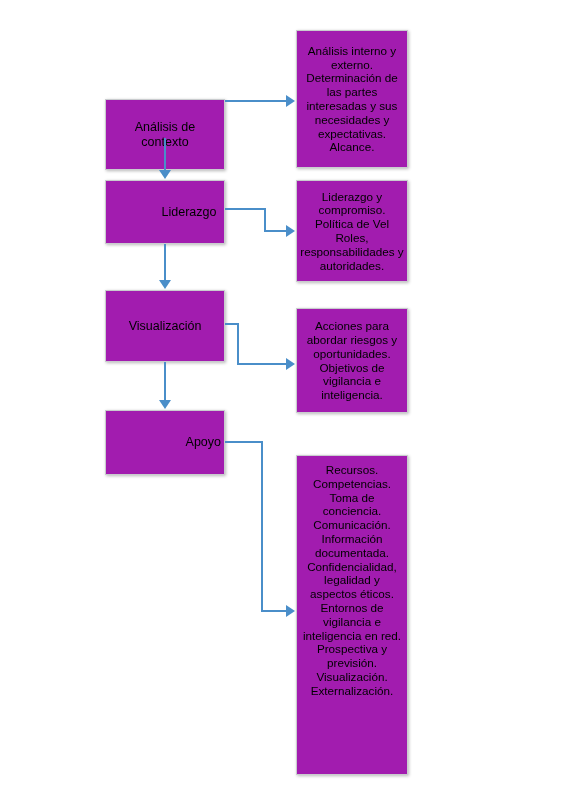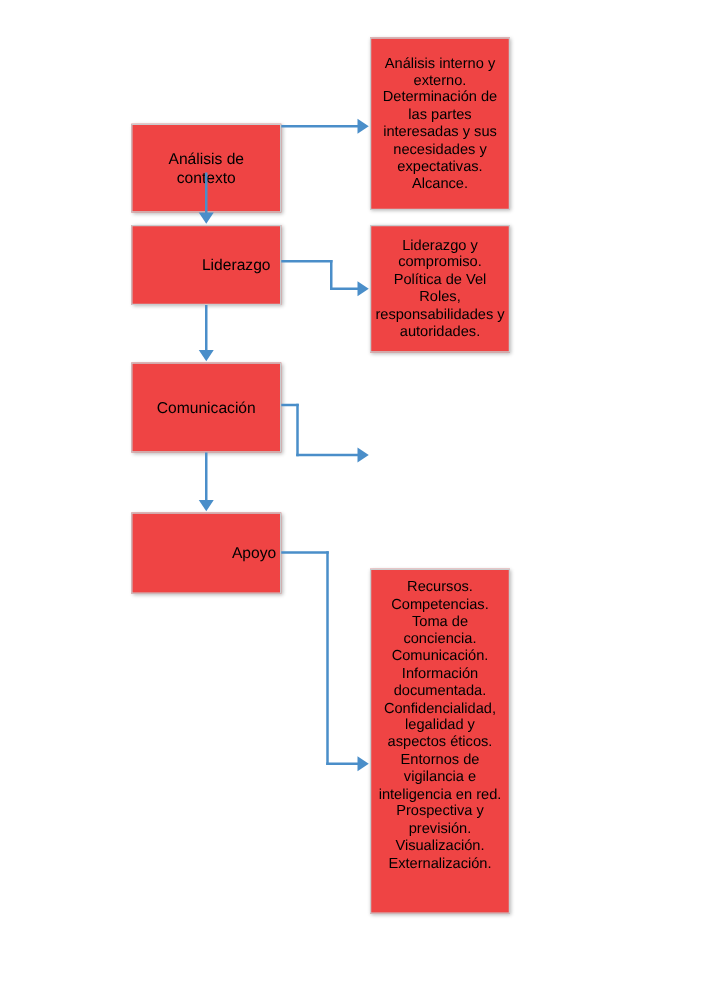--- a/index.html
+++ b/index.html
@@ -7,21 +7,21 @@
   body{
     width:571px;height:794px;
     background:#ffffff;
     font-family:"Liberation Sans","DejaVu Sans",sans-serif;
     overflow:hidden;
   }
   #canvas{position:relative;width:571px;height:794px;}
 
   .node{
     position:absolute;
-    background:#ef4444;
+    background:#a21caf;
     border:1px solid #c9ccce;
     box-sizing:border-box;
     box-shadow:1px 1px 3px rgba(0,0,0,0.28);
     display:flex;
     align-items:center;
     justify-content:center;
     color:#000000;
     text-align:center;
     line-height:1.18;
   }
@@ -62,41 +62,45 @@
   <div class="node stage" style="left:105px;top:67px;width:120px;height:71px;margin-top:32px;">
     <span class="node-label">Análisis de
 contexto</span>
   </div>
 
   <div class="node stage" style="left:105px;top:180px;width:120px;height:64px;padding-left:48px;">
     <span class="node-label">Liderazgo</span>
   </div>
 
   <div class="node stage" style="left:105px;top:290px;width:120px;height:72px;">
-    <span class="node-label">Comunicación</span>
+    <span class="node-label">Visualización</span>
   </div>
 
   <div class="node stage" style="left:105px;top:410px;width:120px;height:65px;text-align:right;">
     <span class="node-label">Apoyo</span>
   </div>
 
   <div class="node detail" style="left:296px;top:30px;width:112px;height:138px;">
     <span class="node-label">Análisis interno y externo.
 Determinación de las partes interesadas y sus necesidades y expectativas.
 Alcance.</span>
   </div>
 
   <div class="node detail" style="left:296px;top:180px;width:112px;height:102px;">
     <span class="node-label">Liderazgo y compromiso.
 Política de Vel
 Roles, responsabilidades y autoridades.</span>
   </div>
 
+  <div class="node detail" style="left:296px;top:308px;width:112px;height:105px;">
+    <span class="node-label">Acciones para abordar riesgos y oportunidades.
+Objetivos de vigilancia e inteligencia.</span>
+  </div>
 
-  <div class="node detail top-align" style="left:296px;top:455px;width:112px;height:276px;">
+  <div class="node detail top-align" style="left:296px;top:455px;width:112px;height:320px;">
     <span class="node-label">Recursos.
 Competencias.
 Toma de conciencia.
 Comunicación.
 Información documentada.
 Confidencialidad, legalidad y aspectos éticos.
 Entornos de vigilancia e inteligencia en red.
 Prospectiva y previsión.
 Visualización.
 Externalización.</span>

